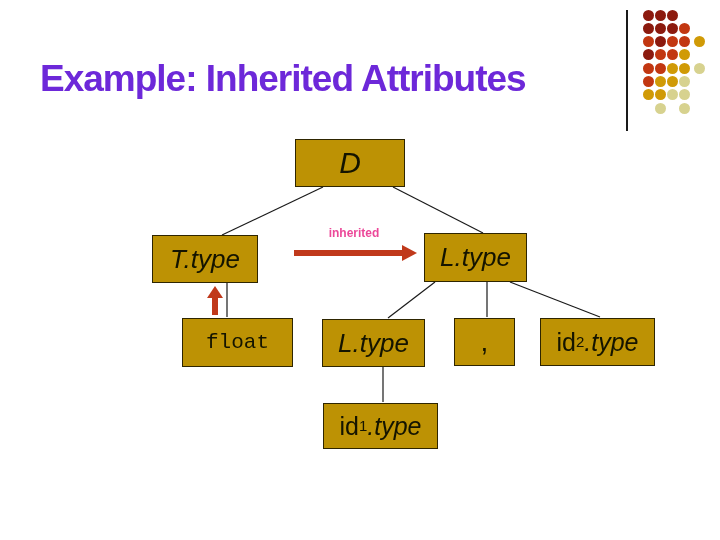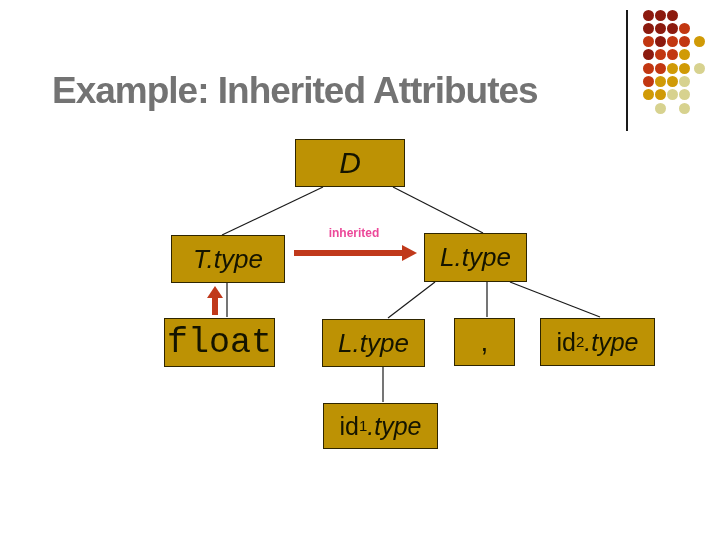--- a/index.html
+++ b/index.html
@@ -1,19 +1,19 @@
 <!DOCTYPE html>
 <html><head>
 <meta charset="utf-8">
 <style>
   html,body{margin:0;padding:0;background:#fff;}
   .slide{position:relative;width:720px;height:540px;background:#ffffff;overflow:hidden;
          font-family:"Liberation Sans",sans-serif;}
-  .title{position:absolute;left:40px;top:58px;margin:12px;font-size:37px;font-weight:700;
-         letter-spacing:-1px;color:#737373;white-space:nowrap;}
+  .title{position:absolute;left:40px;top:58px;margin:0;font-size:37px;font-weight:700;
+         letter-spacing:-1px;color:#6d28d9;white-space:nowrap;}
   .corner-line{position:absolute;left:626px;top:10px;width:2px;height:121px;background:#1a1a1a;}
   .dots{position:absolute;left:0;top:0;width:720px;height:540px;pointer-events:none;}
   .dot{position:absolute;width:11px;height:11px;border-radius:50%;}
   .overlay{position:absolute;left:0;top:0;}
   .node{position:absolute;box-sizing:border-box;background:#BD9204;border:1px solid #2E2500;
         display:flex;align-items:center;justify-content:center;color:#141400;white-space:nowrap;}
   .it{font-style:italic;}
   .bold{font-weight:400;font-style:normal;}
   .mono{font-family:"Liberation Mono","DejaVu Sans Mono",monospace;}
   .node sub{font-size:15px;font-style:normal;font-weight:400;line-height:0;}
@@ -75,25 +75,25 @@
     <polygon points="402,245 417,253 402,261" fill="#C0391B"></polygon>
 
     <line x1="215" y1="315" x2="215" y2="297" stroke-width="6" stroke="#C0391B"></line>
     <polygon points="207,298 215,286 223,298" fill="#C0391B"></polygon>
   </svg>
 
   <div class="label-inherited">inherited</div>
 
   <div class="node it" style="left:295px;top:139px;width:110px;height:48px;font-size:30px">D</div>
 
-  <div class="node it" style="left:171px;top:235px;width:114px;height:48px;font-size:26px">T.type</div>
+  <div class="node it" style="left:152px;top:235px;width:106px;height:48px;font-size:26px">T.type</div>
 
   <div class="node it" style="left:424px;top:233px;width:103px;height:49px;font-size:26px">L.type</div>
 
-  <div class="node mono" style="left:164px;top:318px;width:111px;height:49px;font-size:35px">float</div>
+  <div class="node mono" style="left:182px;top:318px;width:111px;height:49px;font-size:21px">float</div>
 
   <div class="node it" style="left:322px;top:319px;width:103px;height:48px;font-size:26px">L.type</div>
 
   <div class="node" style="left:454px;top:318px;width:61px;height:48px;font-size:28px">,</div>
 
   <div class="node" style="left:540px;top:318px;width:115px;height:48px;font-size:25px">
     <span class="bold">id</span>
       <sub>2</sub>
       <span class="it">.type</span>
   </div>

